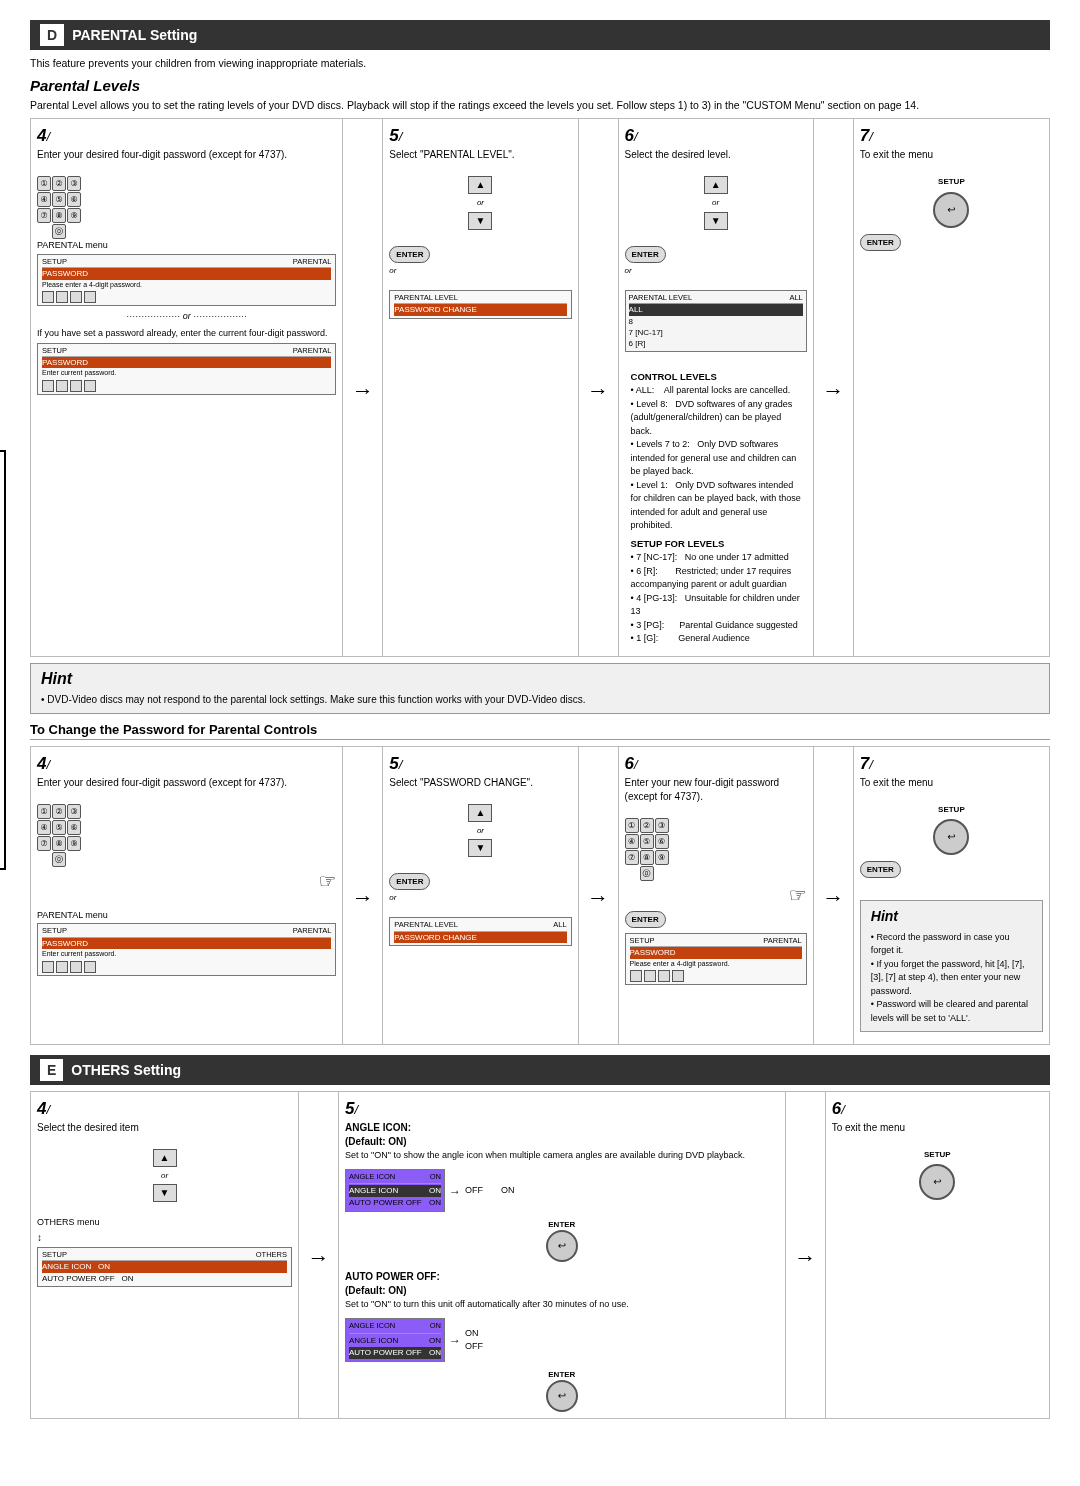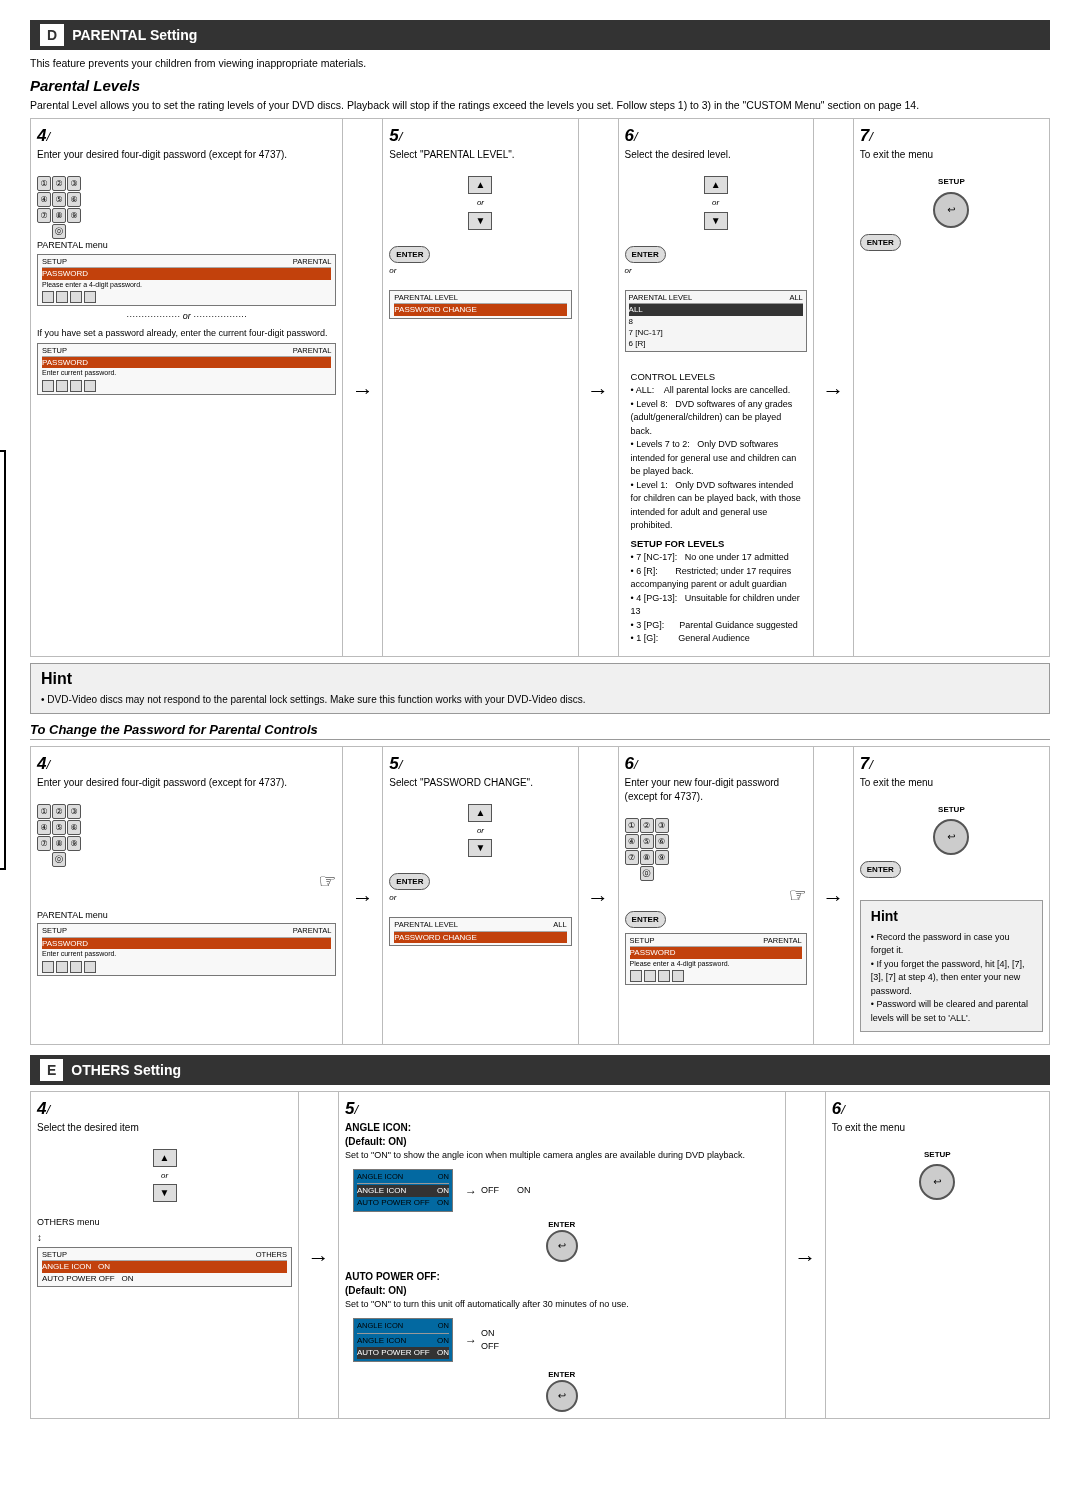--- a/index.html
+++ b/index.html
@@ -51,20 +51,21 @@
     
     .hint-box {
       background: #f0f0f0;
       border: 1px solid #999;
       padding: 6px 10px;
       margin: 6px 0;
     }
     .hint-title {
       font-size: 16px;
       font-weight: bold;
+      font-style: italic;
       margin-bottom: 4px;
     }
     .hint-text {
       font-size: 10px;
       line-height: 1.5;
     }
     .functions-sidebar {
       writing-mode: vertical-rl;
       text-orientation: mixed;
       transform: rotate(180deg);
@@ -179,21 +180,20 @@
       align-items: center;
       justify-content: center;
       font-size: 22px;
       color: #000;
       border-right: 1px solid #bbb;
     }
 
     .sub-heading {
       font-size: 13px;
       font-weight: bold;
-      font-style: italic;
       margin: 8px 0 4px 0;
       border-bottom: 1px solid #999;
       padding-bottom: 2px;
     }
 
     
     .others-grid {
       display: grid;
       grid-template-columns: 1.2fr 40px 2fr 40px 1fr;
       border: 1px solid #bbb;
@@ -210,24 +210,24 @@
       display: flex;
       align-items: center;
       justify-content: center;
       font-size: 22px;
       border-right: 1px solid #bbb;
     }
 
     
     .settings-screen {
       border: 1px solid #777;
-      background: #0369a1;
+      background: #8b5cf6;
       font-size: 8px;
       padding: 2px 3px;
-      margin: 3px 8px;
+      margin: 3px 0;
       min-width: 90px;
     }
     .settings-screen .srow {
       display: flex;
       justify-content: space-between;
       line-height: 1.5;
     }
     .settings-screen .srow.selected {
       background: #333;
       color: #fff;
@@ -387,21 +387,21 @@
               <span>ALL</span>
             </div>
           <div class="lrow lsel">ALL</div>
           <div class="lrow">8</div>
           <div class="lrow">7 [NC-17]</div>
           <div class="lrow">6 [R]</div>
         </div>
         <br>
         
         <div class="ctrl-tip-area">
-          <div class="info-title" style="font-weight:normal;font-size:9.5px;">CONTROL LEVELS</div>
+          <div class="info-title" style="font-weight:bold;font-size:9.5px;">CONTROL LEVELS</div>
           <div style="font-size:9px;line-height:1.5;">
             • ALL: &nbsp;&nbsp; All parental locks are cancelled.<br>
             • Level 8: &nbsp; DVD softwares of any grades (adult/general/children) can be played back.<br>
             • Levels 7 to 2: &nbsp; Only DVD softwares intended for general use and children can be played back.<br>
             • Level 1: &nbsp; Only DVD softwares intended for children can be played back, with those intended for adult and general use prohibited.
           </div>
           <div class="info-title" style="font-weight:bold;font-size:9.5px;margin-top:4px;">SETUP FOR LEVELS</div>
           <div style="font-size:9px;line-height:1.5;">
             • 7 [NC-17]: &nbsp; No one under 17 admitted<br>
             • 6 [R]: &nbsp;&nbsp;&nbsp;&nbsp;&nbsp; Restricted; under 17 requires accompanying parent or adult guardian<br>

